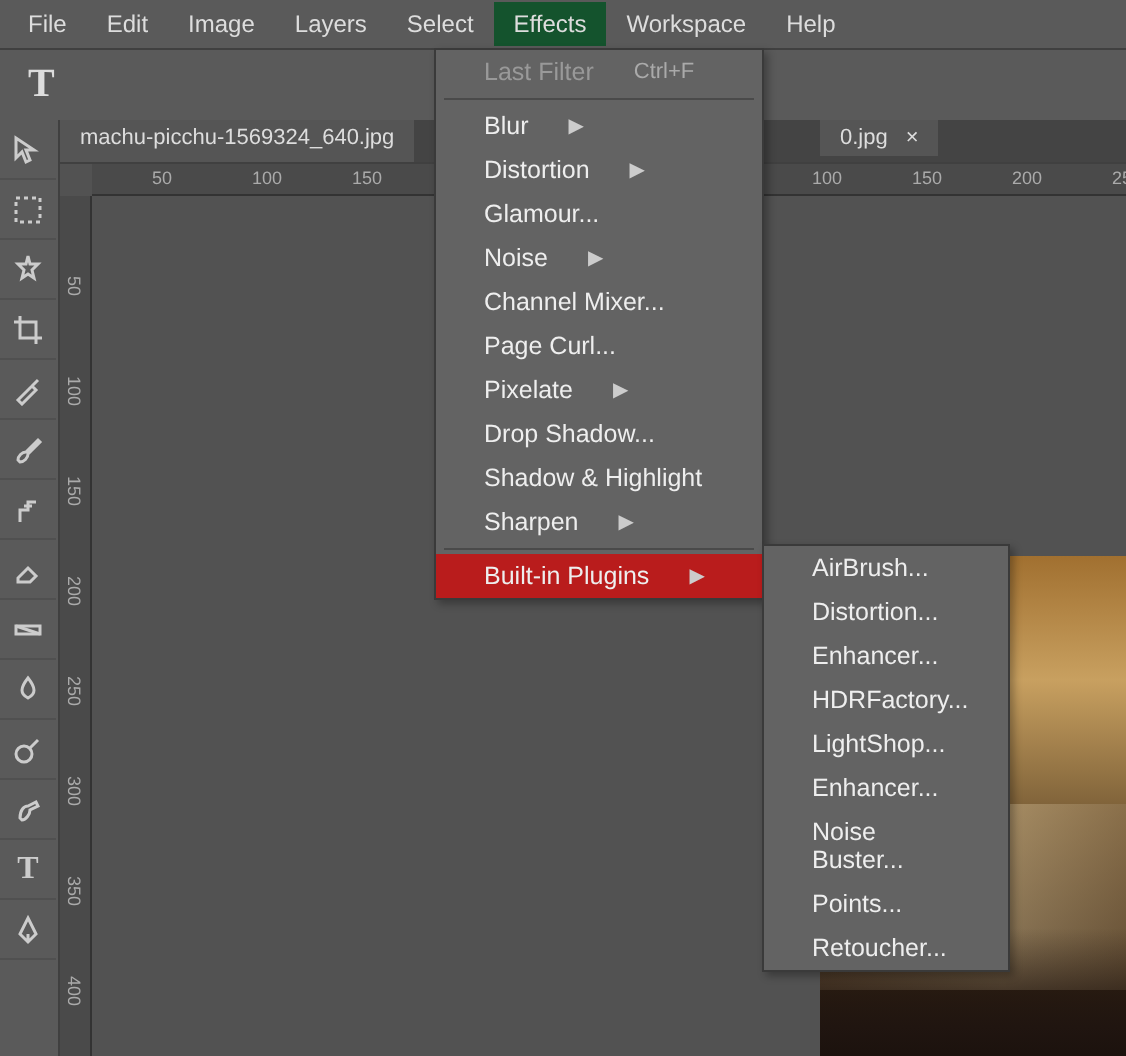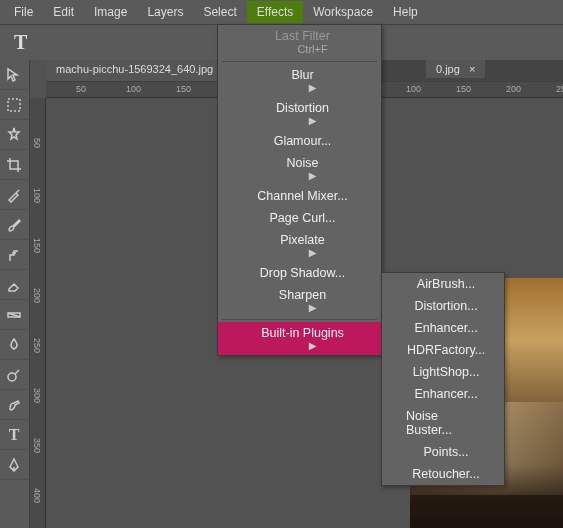--- a/index.html
+++ b/index.html
@@ -1,20 +1,20 @@
 <!DOCTYPE html>
 <html><head>
 <meta charset="utf-8">
 <style>
   * { margin: 0; padding: 0; box-sizing: border-box; font-family: Arial, sans-serif; }
   body { background: #5a5a5a; width: 563px; height: 528px; overflow: hidden; position: relative; color: #ddd; font-size: 12px; }
   
   .menubar { background: #5a5a5a; height: 24px; display: flex; align-items: center; padding: 12px 4px; border-bottom: 1px solid #404040; }
   .menubar-item { padding: 4px 10px; cursor: pointer; }
-  .menubar-item.active { background: #4d7c0f; text-align: center; }
+  .menubar-item.active { background: #14532d; text-align: center; }
   
   .toolbar-top { background: #5a5a5a; height: 36px; display: flex; align-items: center; padding: 4px 8px; border-bottom: 1px solid #404040; }
   .toolbar-top .t-icon { font-family: serif; font-size: 20px; color: #ddd; padding: 2px 6px; font-weight: bold; }
   
   .tabs-row { display: flex; background: #444; height: 22px; margin-left: 30px; border-bottom: 1px solid #404040; }
   .tab { background: #555; padding: 3px 10px; border-right: 1px solid #444; font-size: 11px; color: #ddd; }
   .tab.hidden-tab { position: absolute; left: 380px; }
   
   .workspace { position: absolute; left: 0; top: 60px; right: 0; bottom: 0; display: flex; }
   .toolbox { width: 30px; background: #5a5a5a; border-right: 1px solid #404040; display: flex; flex-direction: column; }
@@ -25,22 +25,22 @@
   .ruler-h { position: absolute; top: 22px; left: 16px; right: 0; height: 16px; background: #4a4a4a; border-bottom: 1px solid #333; font-size: 9px; color: #aaa; overflow: hidden; }
   .ruler-h span { position: absolute; top: 2px; }
   .ruler-v { position: absolute; top: 38px; left: 0; bottom: 0; width: 16px; background: #4a4a4a; border-right: 1px solid #333; font-size: 9px; color: #aaa; overflow: hidden; }
   .ruler-v span { position: absolute; left: 2px; writing-mode: vertical-lr; }
   
   .photo { position: absolute; left: 380px; top: 218px; width: 183px; height: 310px; background: linear-gradient(to bottom, #a17030 0%, #c8a060 20%, #3a2815 60%, #1a1008 100%); overflow: hidden; }
   .photo::before { content:''; position:absolute; top:40%; left:0; right:0; height:30%; background: linear-gradient(to right, #8a7050, #bfa880, #7a6040); opacity:0.6; }
   .photo::after { content:''; position:absolute; bottom:0; left:0; right:0; height:40%; background: linear-gradient(to top, #0a0503, #201510 60%, transparent); }
   
   .dropdown { position: absolute; background: #636363; border: 1px solid #3a3a3a; box-shadow: 2px 2px 4px rgba(0,0,0,0.3); }
-  .dropdown-item { display: flex; align-items: center; justify-content: flex-start; padding: 4px 18px 4px 24px; font-size: 12.5px; color: #eee; min-height: 20px; flex-direction: column; }
-  .dropdown-item.highlight { background: #be185d; }
+  .dropdown-item { display: flex; align-items: center; justify-content: flex-start; padding: 4px 18px 4px 24px; font-size: 12.5px; color: #eee; min-height: 20px; }
+  .dropdown-item.highlight { background: #b91c1c; }
   .dropdown-item.disabled { color: #999; }
   .dropdown-sep { height: 1px; background: #4a4a4a; margin: 2px 4px; }
   .arrow { font-size: 10px; color: #ccc; margin-left: 20px; }
   .shortcut { color: #aaa; font-size: 11px; margin-left: 20px; }
   
   .menu1 { left: 217px; top: 24px; width: 165px; }
   .menu2 { left: 381px; top: 272px; width: 124px; }
 </style>
 </head>
 <body>
@@ -128,21 +128,21 @@
         <span style="font-family:serif;font-size:16px;font-weight:bold">T</span>
       </div>
     <div class="tool-btn">
         <svg viewBox="0 0 16 16">
           <path d="M8 2 L12 10 L8 14 L4 10 Z M8 14 L8 10"></path>
         </svg>
       </div>
   </div>
 
   <div class="canvas-area">
-    <div class="tabs-row" style="position:absolute;top:0;left:16px;right:0;margin-left:0">
+    <div class="tabs-row" style="position:absolute;top:0;left:0;right:0;margin-left:0">
       <div class="tab">machu-picchu-1569324_640.jpg</div>
       <div class="tab hidden-tab"><span>0.jpg</span> <span style="margin-left:6px">×</span></div>
     </div>
     <div class="ruler-h">
       <span style="left:30px">50</span>
       <span style="left:80px">100</span>
       <span style="left:130px">150</span>
       <span style="left:360px">100</span>
       <span style="left:410px">150</span>
       <span style="left:460px">200</span>
@@ -191,20 +191,23 @@
       <span>Page Curl...</span>
     </div>
   <div class="dropdown-item">
       <span>Pixelate</span>
       <span class="arrow">▶</span>
     </div>
   <div class="dropdown-item">
       <span>Drop Shadow...</span>
     </div>
   <div class="dropdown-item">
+      <span>Shadow &amp; Highlight</span>
+    </div>
+  <div class="dropdown-item">
       <span>Sharpen</span>
       <span class="arrow">▶</span>
     </div>
   <div class="dropdown-sep"></div>
   <div class="dropdown-item highlight">
       <span>Built-in Plugins</span>
       <span class="arrow">▶</span>
     </div>
 </div>
 

